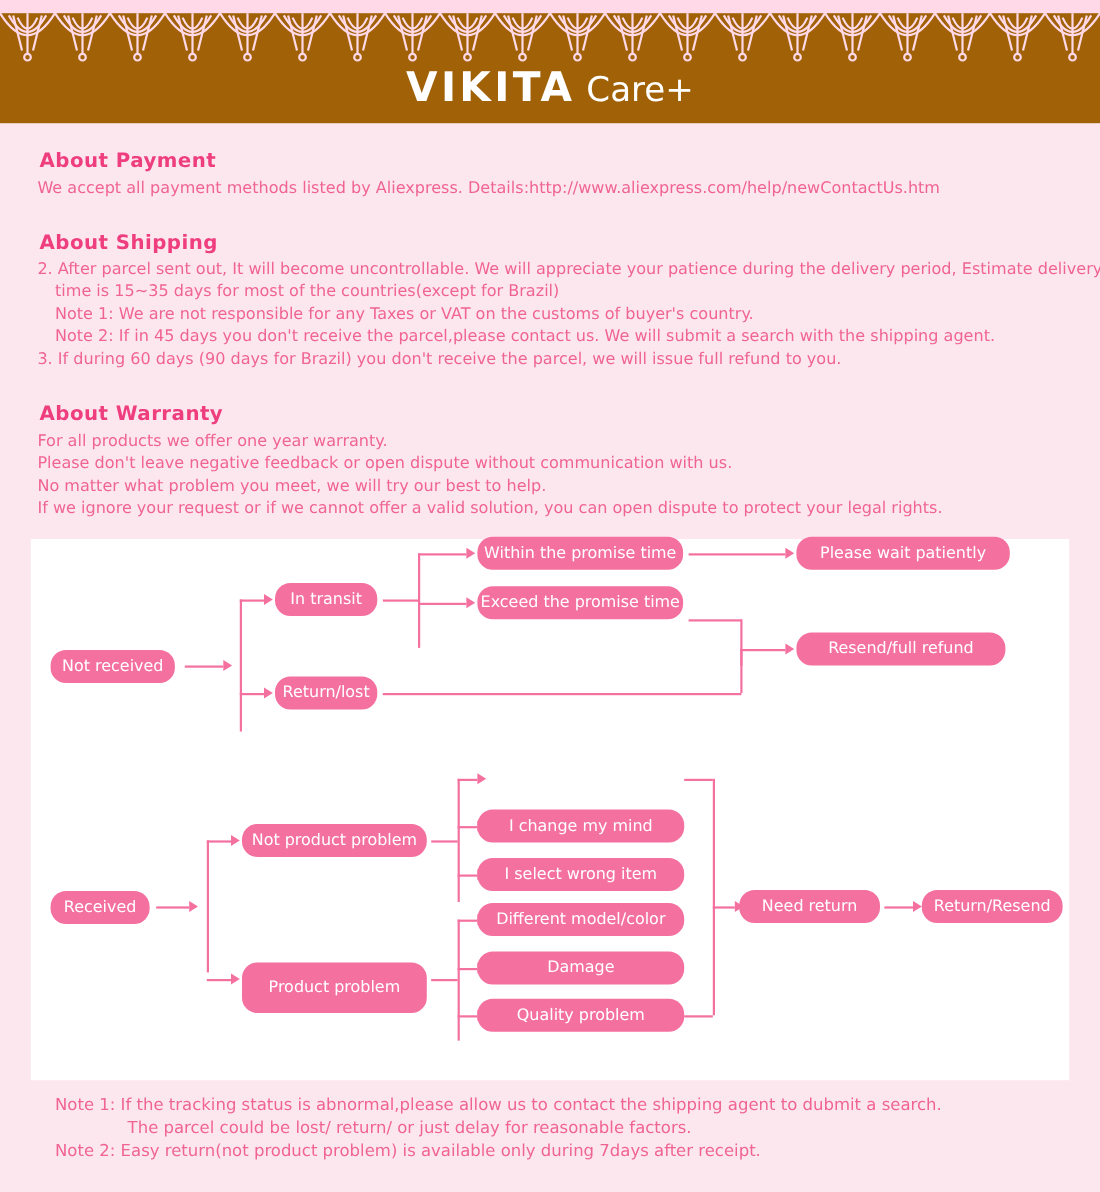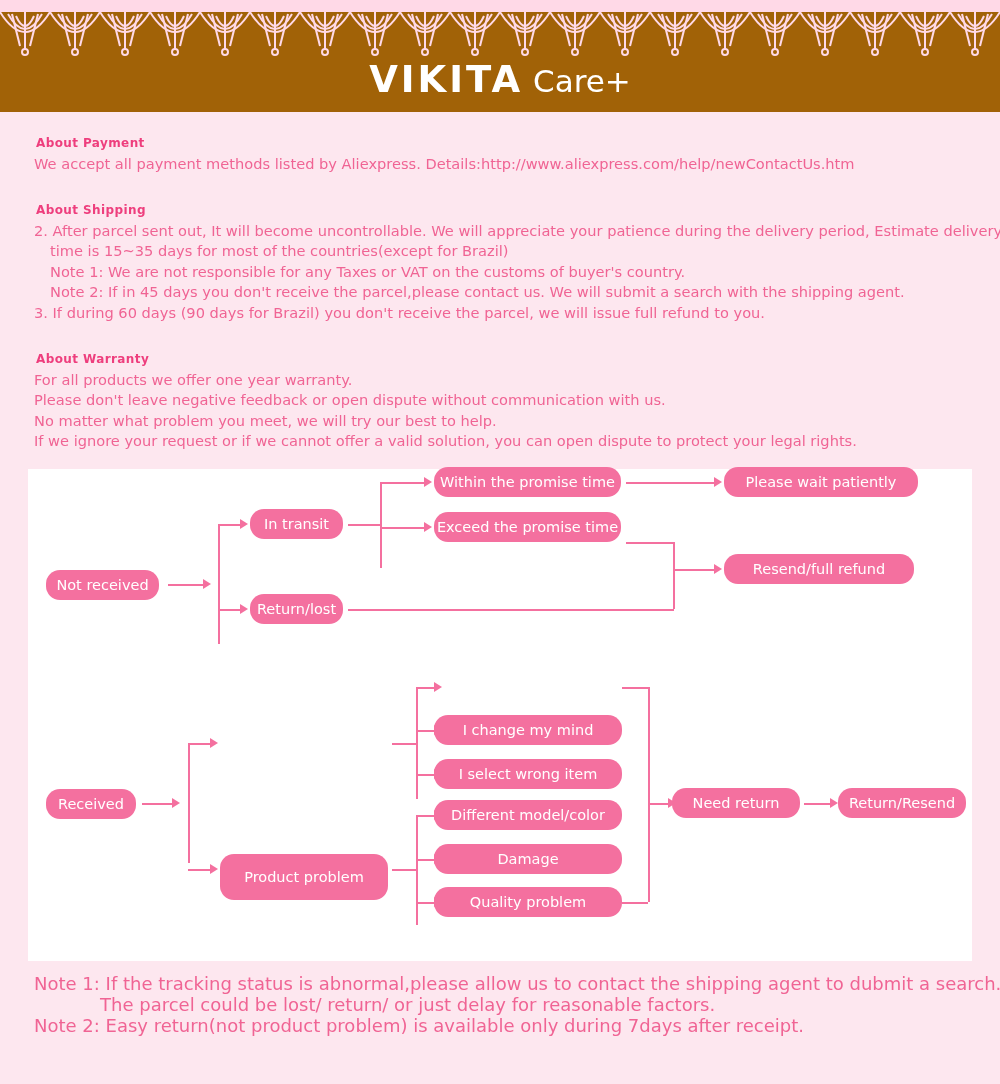--- a/index.html
+++ b/index.html
@@ -50,21 +50,21 @@
     font-family: "DejaVu Sans", sans-serif;
     margin-left: 10px;
   }
 
   
   .content {
     padding: 16px 34px 0 34px;
     color: #ef4d85;
   }
   .sec-title {
-    font-size: 12px;
+    font-size: 18px;
     font-weight: bold;
     color: #ee3e7d;
     margin: 29px 0 4px 2px;
     letter-spacing: 0.4px;
   }
   .sec-title.first { margin-top: 8px; }
   .line {
     font-size: 14.6px;
     line-height: 19.6px;
     color: #f06494;
@@ -108,23 +108,24 @@
     border-bottom: 5px solid transparent;
     border-left: 8px solid #f4709f;
   }
 
   
   .notes {
     padding: 12px 34px 0 34px;
     color: #f06494;
   }
   .note-line {
-    font-size: 18px;
+    font-size: 15px;
     line-height: 21px;
     white-space: nowrap;
+    margin-left: 16px;
   }
   .note-line.ind { padding-left: 66px; }
 </style>
 </head>
 <body>
 
 <div class="header">
   <svg class="lace" viewBox="0 0 1000 58" preserveAspectRatio="none">
     <rect x="0" y="0" width="1000" height="12" fill="#ffd9e7"></rect>
     <g fill="none" stroke="#ffd9e7" stroke-width="2">
@@ -225,20 +226,21 @@
   <div class="node" style="left:18px; top:320px; width:90px; height:30px;">Received</div>
   <div class="conn h" style="left:114px; top:334px; width:30px;"></div>
   <div class="arrow" style="left:144px; top:329px;"></div>
 
   <div class="conn v" style="left:160px; top:274px; height:120px;"></div>
   <div class="conn h" style="left:160px; top:274px; width:22px;"></div>
   <div class="arrow" style="left:182px; top:269px;"></div>
   <div class="conn h" style="left:160px; top:400px; width:22px;"></div>
   <div class="arrow" style="left:182px; top:395px;"></div>
 
+  <div class="node" style="left:192px; top:259px; width:168px; height:30px;">Not product problem</div>
   <div class="node" style="left:192px; top:385px; width:168px; height:46px;">Product problem</div>
 
   <div class="conn h" style="left:364px; top:274px; width:24px;"></div>
   <div class="conn v" style="left:388px; top:218px; height:112px;"></div>
   <div class="conn h" style="left:388px; top:218px; width:18px;"></div>
   <div class="arrow" style="left:406px; top:213px;"></div>
   <div class="conn h" style="left:388px; top:261px; width:18px;"></div>
   <div class="arrow" style="left:406px; top:256px;"></div>
   <div class="conn h" style="left:388px; top:305px; width:18px;"></div>
   <div class="arrow" style="left:406px; top:300px;"></div>

